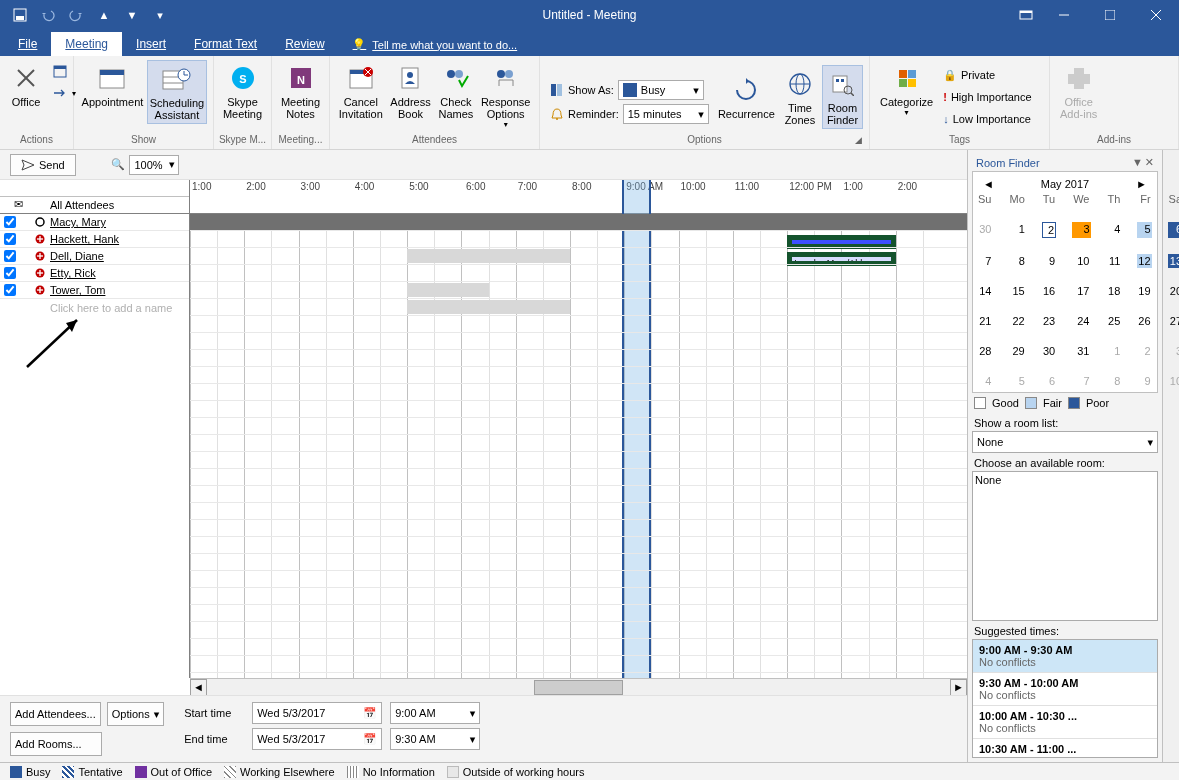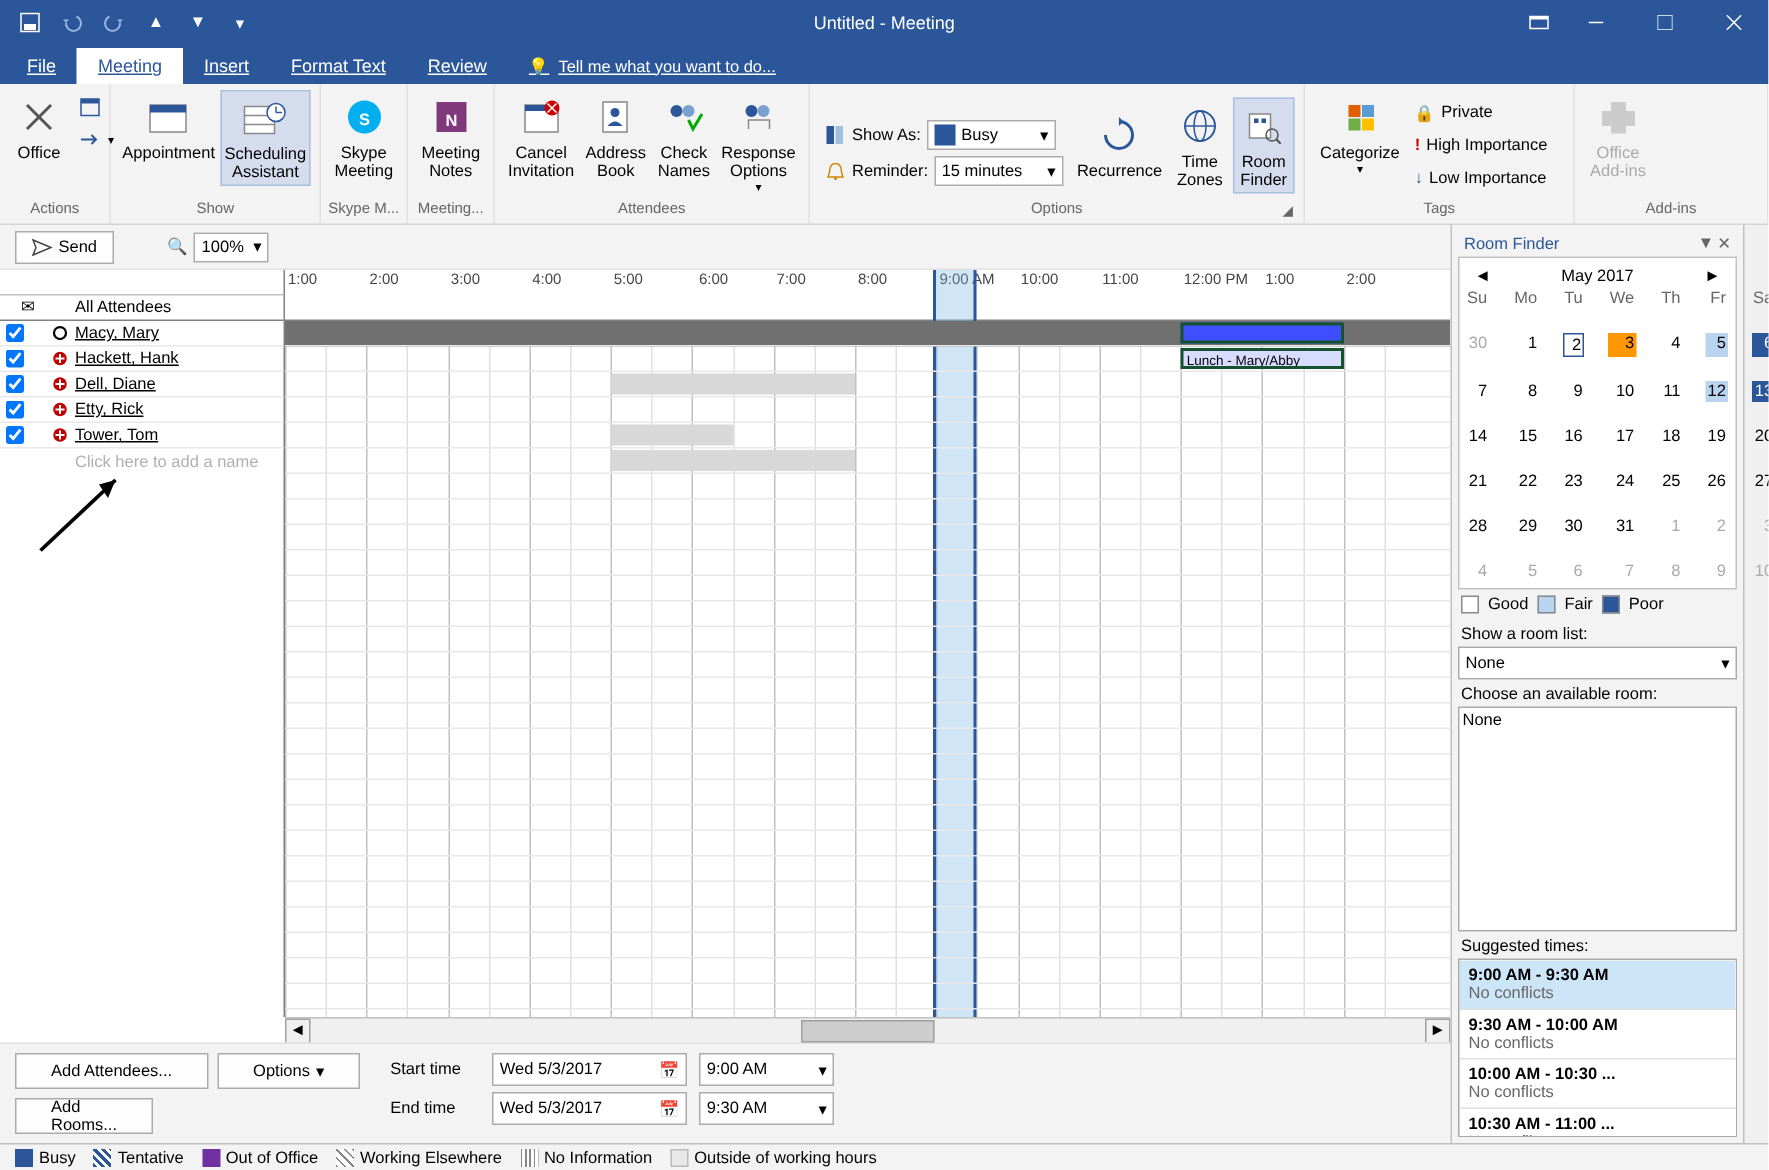--- a/index.html
+++ b/index.html
@@ -65,30 +65,30 @@
 .time-header { height: 34px; border-bottom: 1px solid #808080; position: relative; }
 .date-row { height: 17px; text-align: center; font-weight: bold; font-size: 11px; display: flex; align-items: center; justify-content: center; border-bottom: 1px solid #c0c0c0; }
 .hour-row { height: 17px; position: relative; }
 .hour-lbl { position: absolute; font-size: 10px; top: 1px; color: #444; }
 .grid-rows { position: relative; }
 .grid-rows .row { height: 17px; border-bottom: 1px solid #e8e8e8; position: relative; }
 .row.allrow { background: #707070; }
 .vline { position: absolute; top: 0; bottom: 0; width: 1px; background: #e0e0e0; }
 .vline.hour { background: #c0c0c0; }
 .sel-range { position: absolute; top: 0; bottom: 0; background: rgba(120,180,230,0.35); border-left: 2px solid #2b579a; border-right: 2px solid #2b579a; }
-.appt-block { position: absolute; height: 14px; background: #3d4fff; border: 2px solid #14532d; }
+.appt-block { position: absolute; height: 14px; background: #3d4fff; border: 5px solid #14532d; margin-top: 20px; }
 .appt-block.lunch { background: #d8ddff; color: #000; font-size: 9px; padding-left: 2px; line-height: 12px; overflow: hidden; white-space: nowrap; }
 .busy-block { position: absolute; height: 14px; background: #d8d8d8; top: 1px; }
 .hscroll { height: 17px; background: #f0f0f0; border-top: 1px solid #c0c0c0; display: flex; align-items: center; }
 .hscroll .arrow { width: 17px; height: 17px; border: 1px solid #a0a0a0; display: flex; align-items: center; justify-content: center; cursor: pointer; }
 .hscroll .track { flex: 1; height: 17px; position: relative; }
 .hscroll .thumb { position: absolute; height: 15px; top: 1px; background: #cdcdcd; border: 1px solid #a0a0a0; }
 
 .bottom-controls { padding: 6px 10px; display: flex; gap: 20px; align-items: flex-start; background: #f3f3f3; border-top: 1px solid #e1e1e1; }
-.btn-std { height: 24px; border: 1px solid #ababab; background: #fdfdfd; padding: 0 23px; display: flex; align-items: center; gap: 4px; cursor: pointer; }
+.btn-std { height: 24px; border: 1px solid #ababab; background: #fdfdfd; padding: 0 4px; display: flex; align-items: center; gap: 4px; cursor: pointer; }
 .time-inputs { display: grid; grid-template-columns: 60px 130px 90px; gap: 4px 8px; align-items: center; }
 .time-inputs label { font-size: 11px; }
 .date-combo, .time-combo { height: 22px; border: 1px solid #ababab; background: #fff; display: flex; align-items: center; justify-content: space-between; padding: 0 4px; }
 .date-combo .cal-ic { font-size: 11px; }
 
 
 .roomfinder { width: 195px; background: #f3f3f3; border-left: 1px solid #c0c0c0; display: flex; flex-direction: column; padding: 4px; position: relative; }
 .rf-title { color: #2b579a; font-size: 18px; font-weight: normal; padding: 2px 4px; display: flex; align-items: center; justify-content: space-between; }
 .rf-title .rf-ctl { display: flex; gap: 2px; }
 .rf-title .rf-ctl span { cursor: pointer; color: #666; font-size: 11px; }

